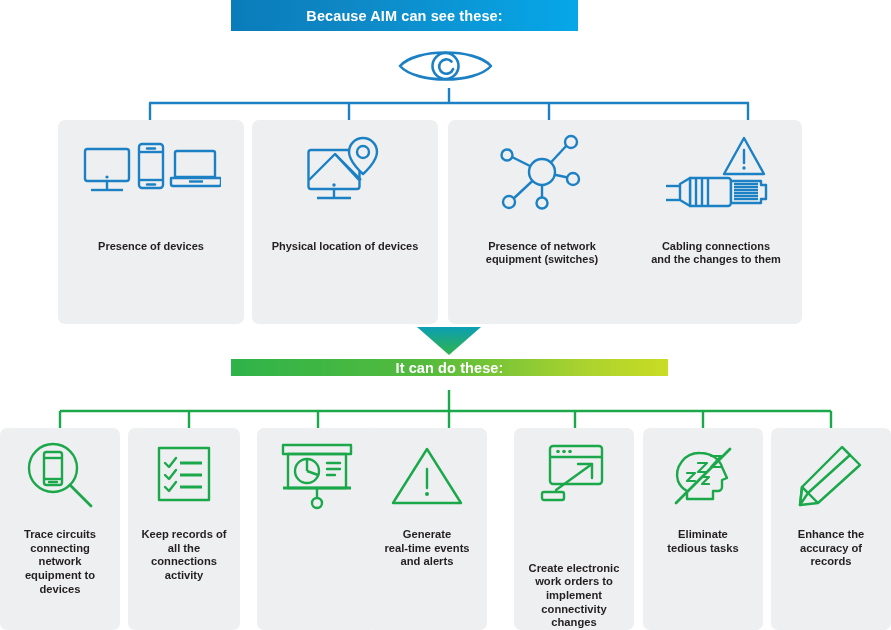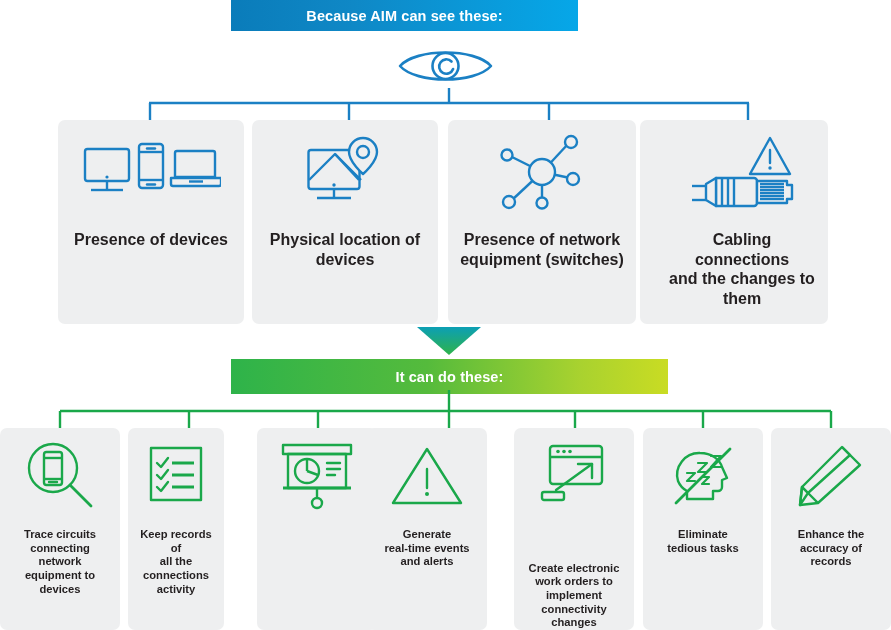--- a/index.html
+++ b/index.html
@@ -19,21 +19,21 @@
     color:#ffffff;
     font-weight:bold;
     font-size:14.5px;
     letter-spacing:.1px;
   }
   .banner-top{
     left:231px;top:0;width:347px;height:31px;
     background:linear-gradient(to right,#0a7cba 0%,#0f88c6 35%,#06a7e8 100%);
   }
   .banner-mid{
-    left:231px;top:359px;width:437px;height:35px;
+    left:231px;top:359px;width:437px;height:17px;
     background:linear-gradient(to right,#2eb34a 0%,#55bb3c 45%,#a9d22f 80%,#c9dc23 100%);
   }
 
   
   .down-arrow{
     position:absolute;left:417px;top:327px;width:64px;height:28px;
   }
 
   
   .conn{position:absolute;left:0;top:0;width:891px;height:630px;pointer-events:none;}
@@ -62,21 +62,21 @@
   .card-bottom .icon-box{height:96px;}
 
   .card-label{
     text-align:center;
     font-weight:bold;
     color:#231f20;
     line-height:1.22;
     padding:0 8px;
     white-space:pre-line;
   }
-  .card-top .card-label{font-size:16px;margin-top:2px;}
+  .card-top .card-label{font-size:11px;margin-top:12px;}
   .card-bottom .card-label{font-size:11.2px;margin-top:4px;}
 </style>
 </head>
 <body>
 
 <div class="stage">
 
   <div class="banner banner-top">
     <span>Because AIM can see these:</span>
   </div>
@@ -160,21 +160,21 @@
           <circle cx="77" cy="45" r="6" fill="#eeeff0"></circle>
           <circle cx="13" cy="68" r="6" fill="#eeeff0"></circle>
           <circle cx="46" cy="69" r="5.5" fill="#eeeff0"></circle>
         </g>
       </svg>
     </div>
     <div class="card-label">Presence of network
 equipment (switches)</div>
   </div>
 
-  <div class="card card-top" style="left:640px;width:188px;padding-left:16px;">
+  <div class="card card-top" style="left:614px;width:188px;padding-left:16px;">
     <div class="icon-box">
       <svg width="112" height="84" viewBox="0 0 112 84" aria-hidden="true">
         <g stroke="#1b80c4" stroke-width="2.4" fill="none" stroke-linejoin="round">
 
           <path d="M84 6 L104 42 L64 42 Z" stroke-linejoin="round"></path>
           <line x1="84" y1="18" x2="84" y2="31" stroke-linecap="round"></line>
           <circle cx="84" cy="36" r="1.7" fill="#1b80c4" stroke="none"></circle>
 
           <path d="M30 46 h38 a3 3 0 0 1 3 3 v22 a3 3 0 0 1 -3 3 h-38 z" fill="#eeeff0"></path>
           <path d="M30 46 L20 52 v16 l10 6 z" fill="#eeeff0"></path>
@@ -240,21 +240,21 @@
           <line x1="28" y1="42" x2="36" y2="42" stroke-linecap="round"></line>
         </g>
       </svg>
     </div>
     <div class="card-label">Trace circuits
 connecting network
 equipment to
 devices</div>
   </div>
 
-  <div class="card card-bottom" style="left:128px;width:96px;">
+  <div class="card card-bottom" style="left:128px;width:112px;">
     <div class="icon-box">
       <svg width="66" height="64" viewBox="0 0 66 64" aria-hidden="true">
         <g stroke="#1aa84a" stroke-width="2.4" fill="none" stroke-linejoin="round">
           <rect x="8" y="4" width="50" height="52"></rect>
           <path d="M14 19 l4 4 l7 -9" stroke-linecap="round"></path>
           <line x1="29" y1="19" x2="51" y2="19" stroke-width="3"></line>
           <path d="M14 31 l4 4 l7 -9" stroke-linecap="round"></path>
           <line x1="29" y1="31" x2="51" y2="31" stroke-width="3"></line>
           <path d="M14 43 l4 4 l7 -9" stroke-linecap="round"></path>
           <line x1="29" y1="43" x2="51" y2="43" stroke-width="3"></line>

